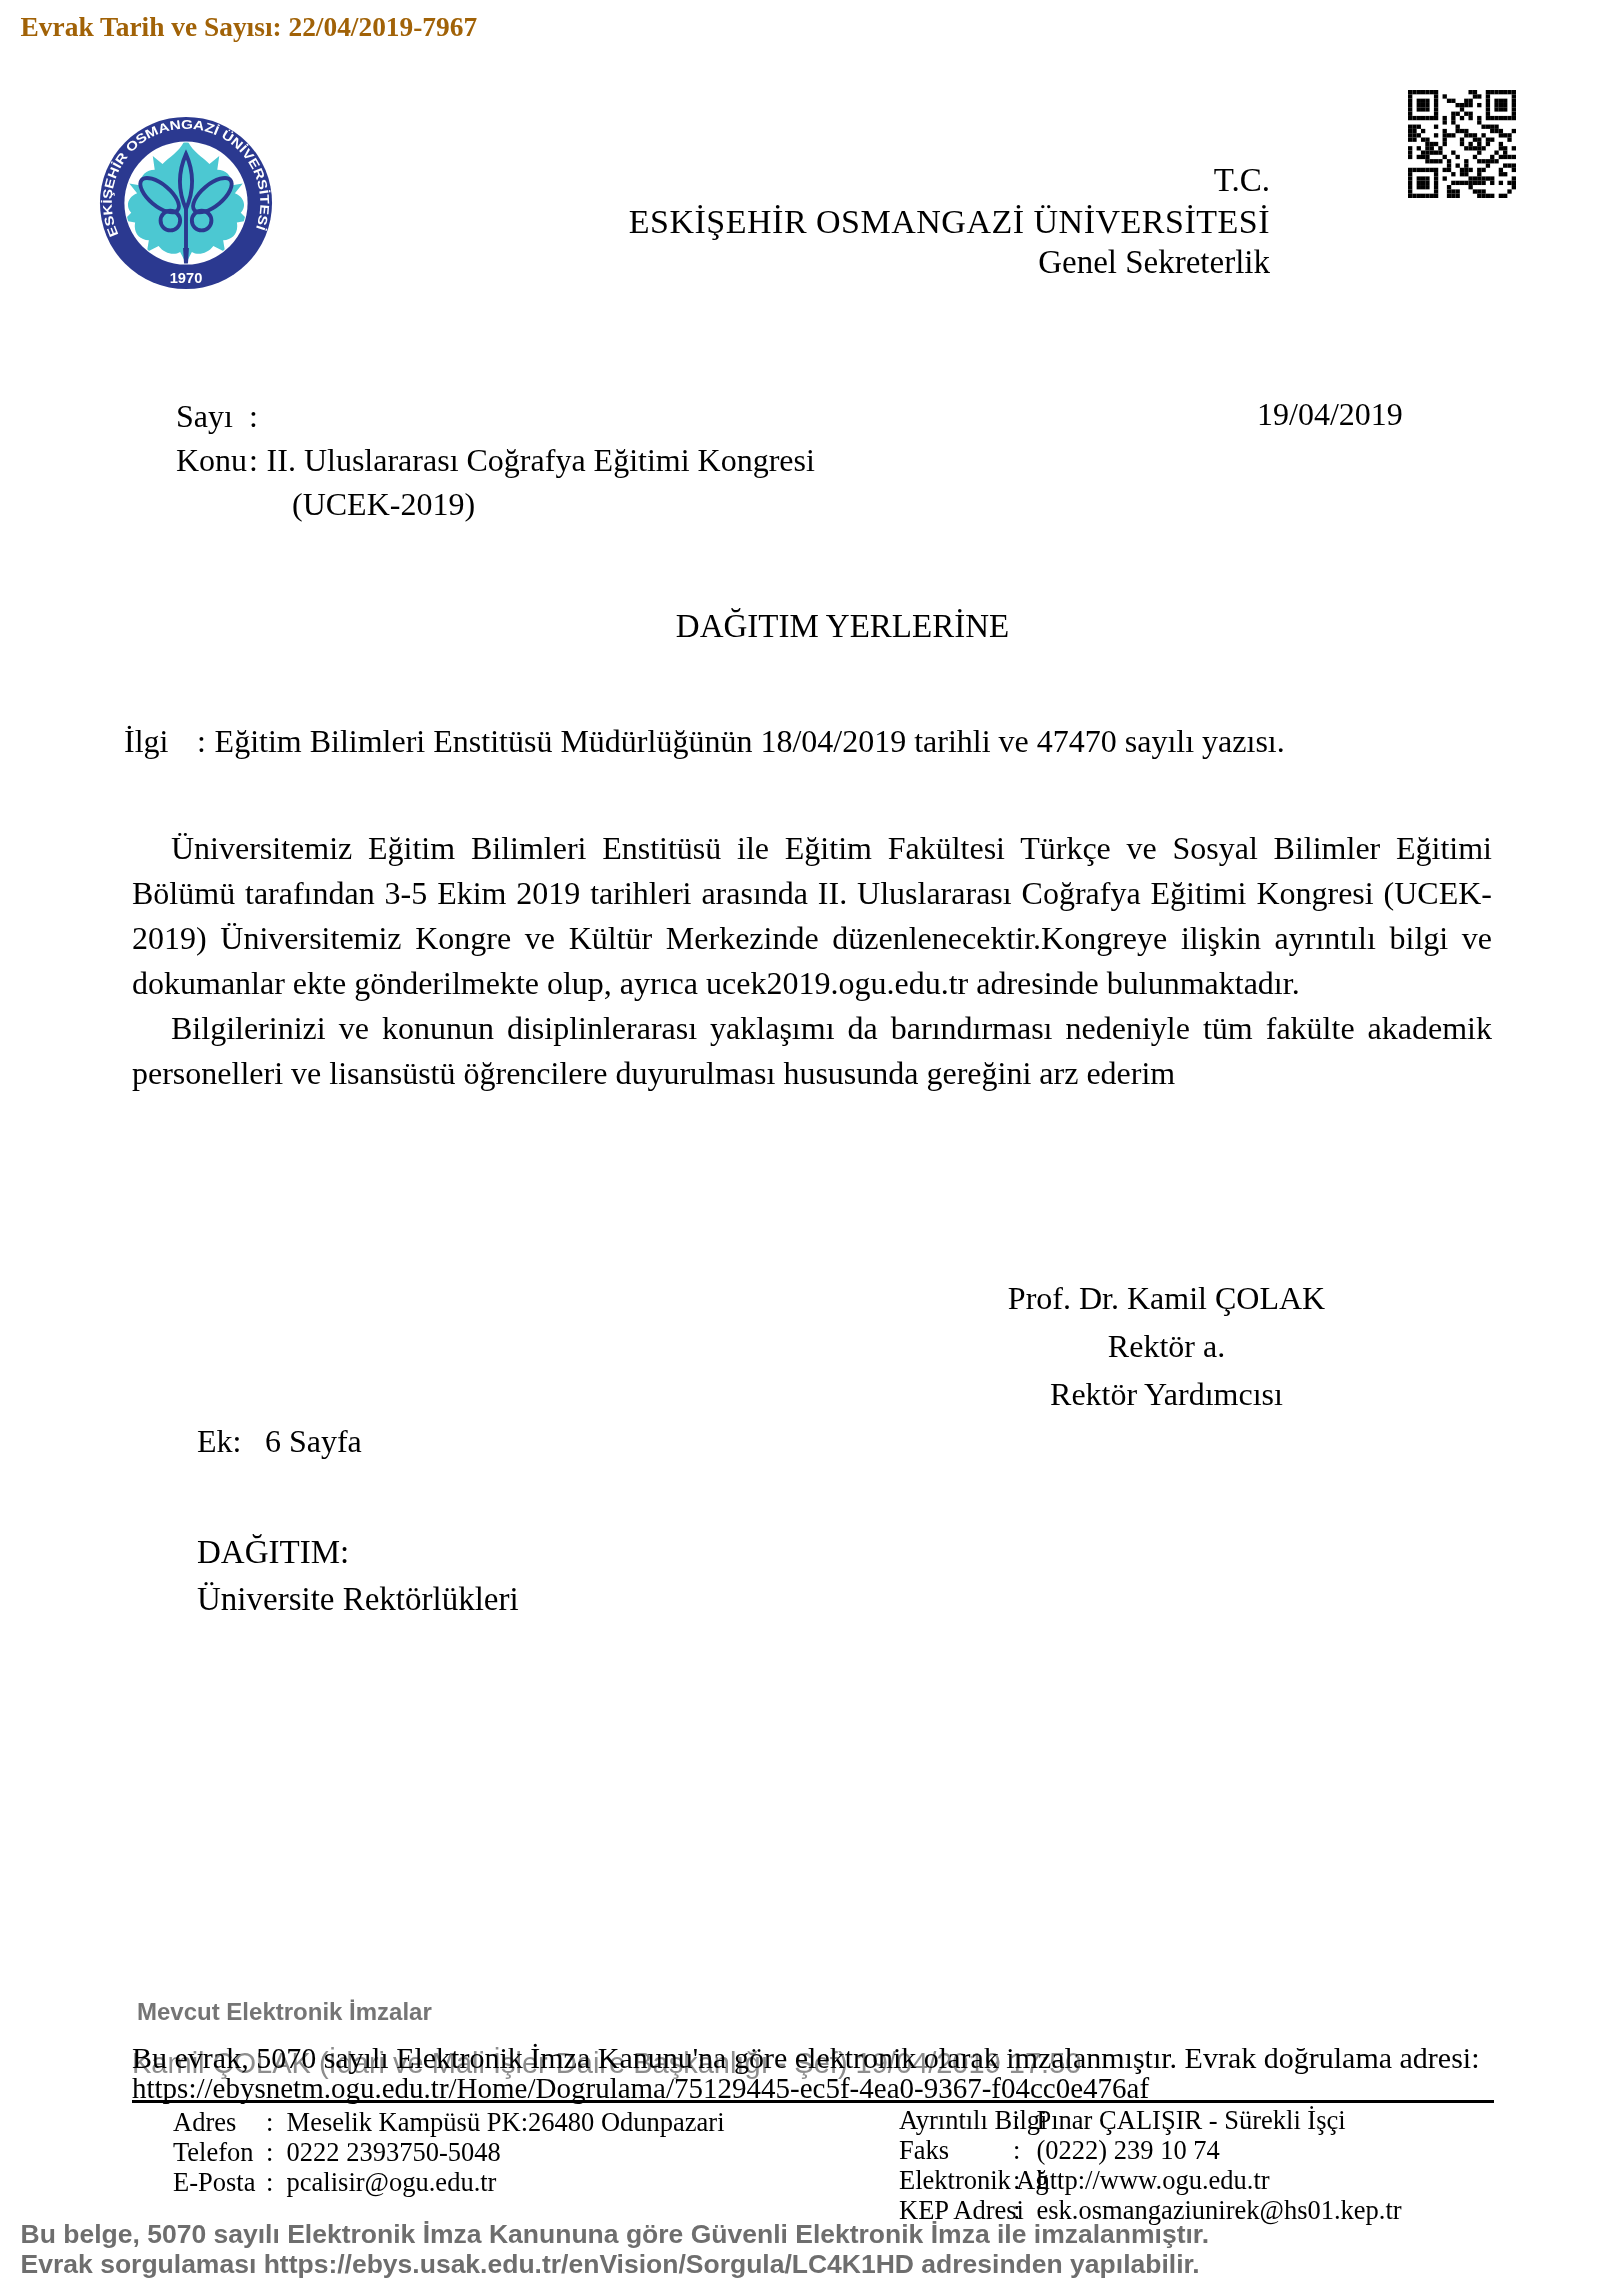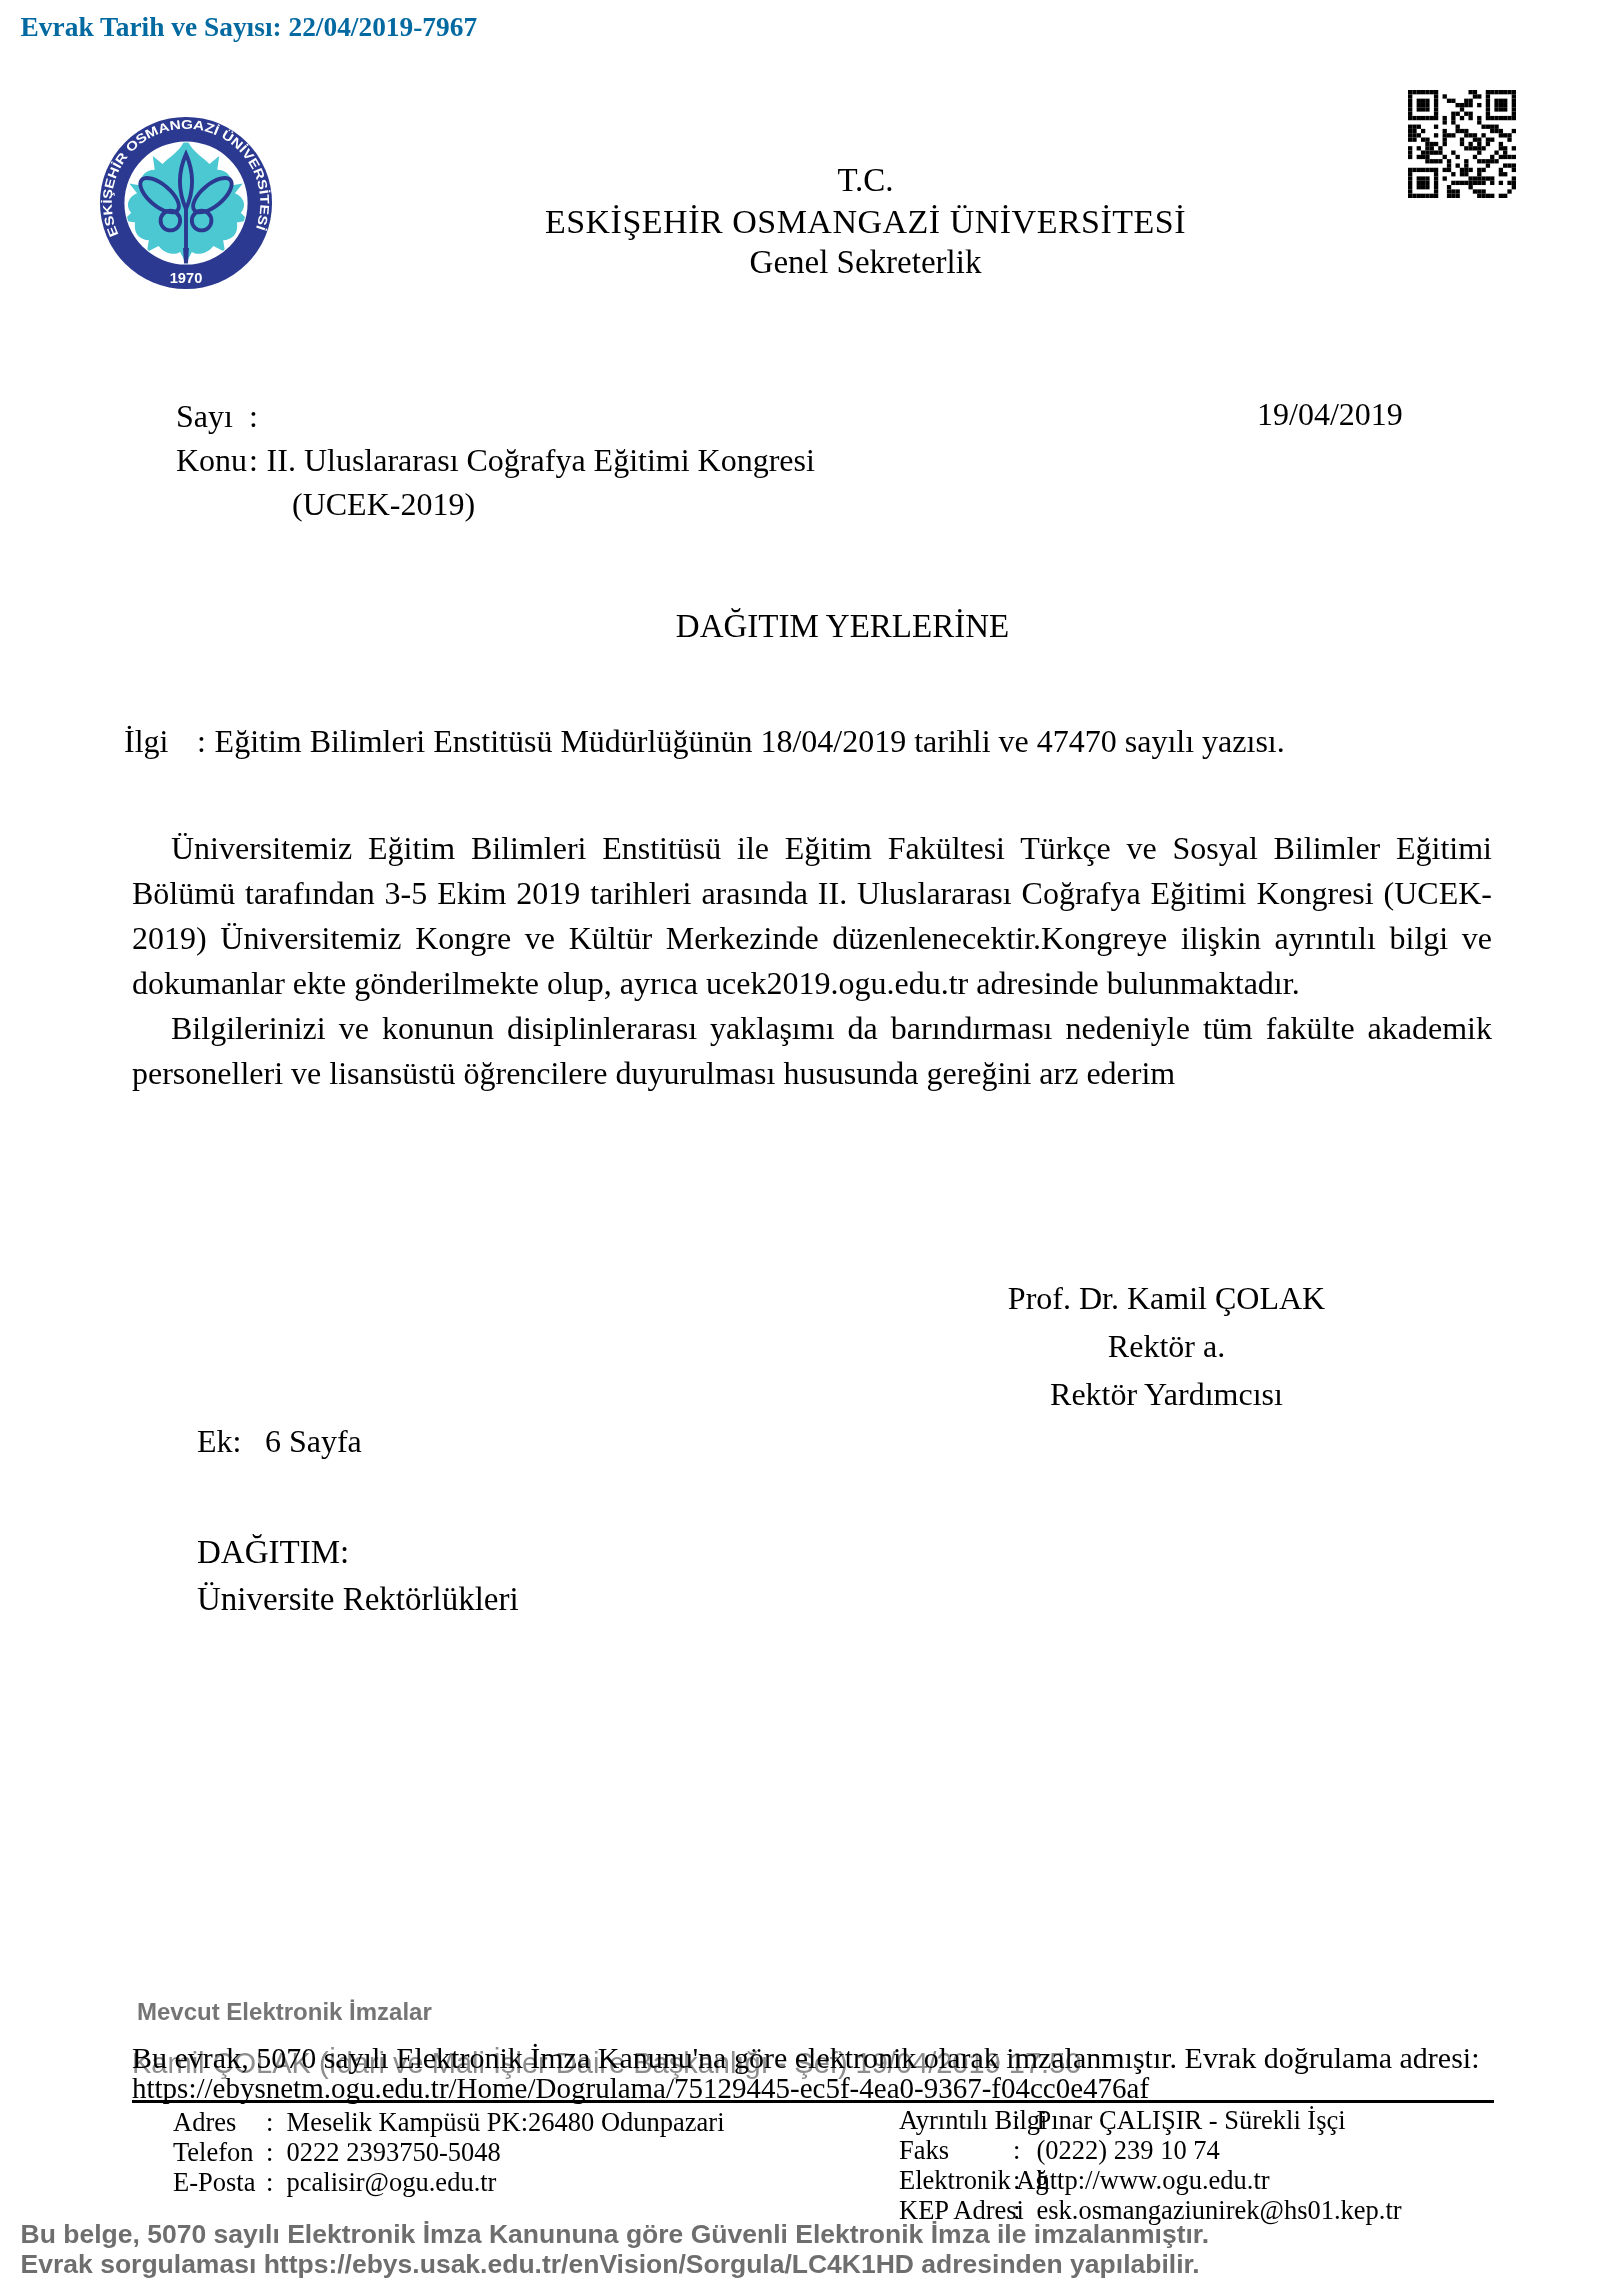--- a/index.html
+++ b/index.html
@@ -1,25 +1,25 @@
 <!DOCTYPE html>
 <html><head>
 <meta charset="utf-8">
 <style>
   html,body{margin:0;padding:0;background:#fff;}
   .page{position:relative;width:1621px;height:2293px;background:#fff;overflow:hidden;
         font-family:"Liberation Serif", serif;color:#000;}
   .abs{position:absolute;}
   .sans{font-family:"Liberation Sans", sans-serif;}
 
-  #stamp-top{left:20.6px;top:11.8px;font-size:27.4px;font-weight:bold;color:#0369a1;}
+  #stamp-top{left:20.6px;top:11.8px;font-size:27.4px;font-weight:bold;color:#a16207;}
 
   #logo{left:98px;top:115px;width:176px;height:176px;}
 
-  #header{left:444px;top:160px;width:843px;text-align:center;font-size:33px;line-height:41px;}
+  #header{left:427px;top:160px;width:843px;text-align:right;font-size:33px;line-height:41px;}
   #header .uni{font-size:34px;letter-spacing:0.5px;}
 
   #qr{left:1408px;top:90px;width:108px;height:108px;}
 
   #meta{left:176px;top:394px;font-size:32px;line-height:44px;}
   .meta-row{display:flex;}
   .meta-label{width:73px;flex:0 0 auto;}
   .meta-colon{width:17.6px;flex:0 0 auto;}
   .meta-indent{margin-left:116px;}
 

